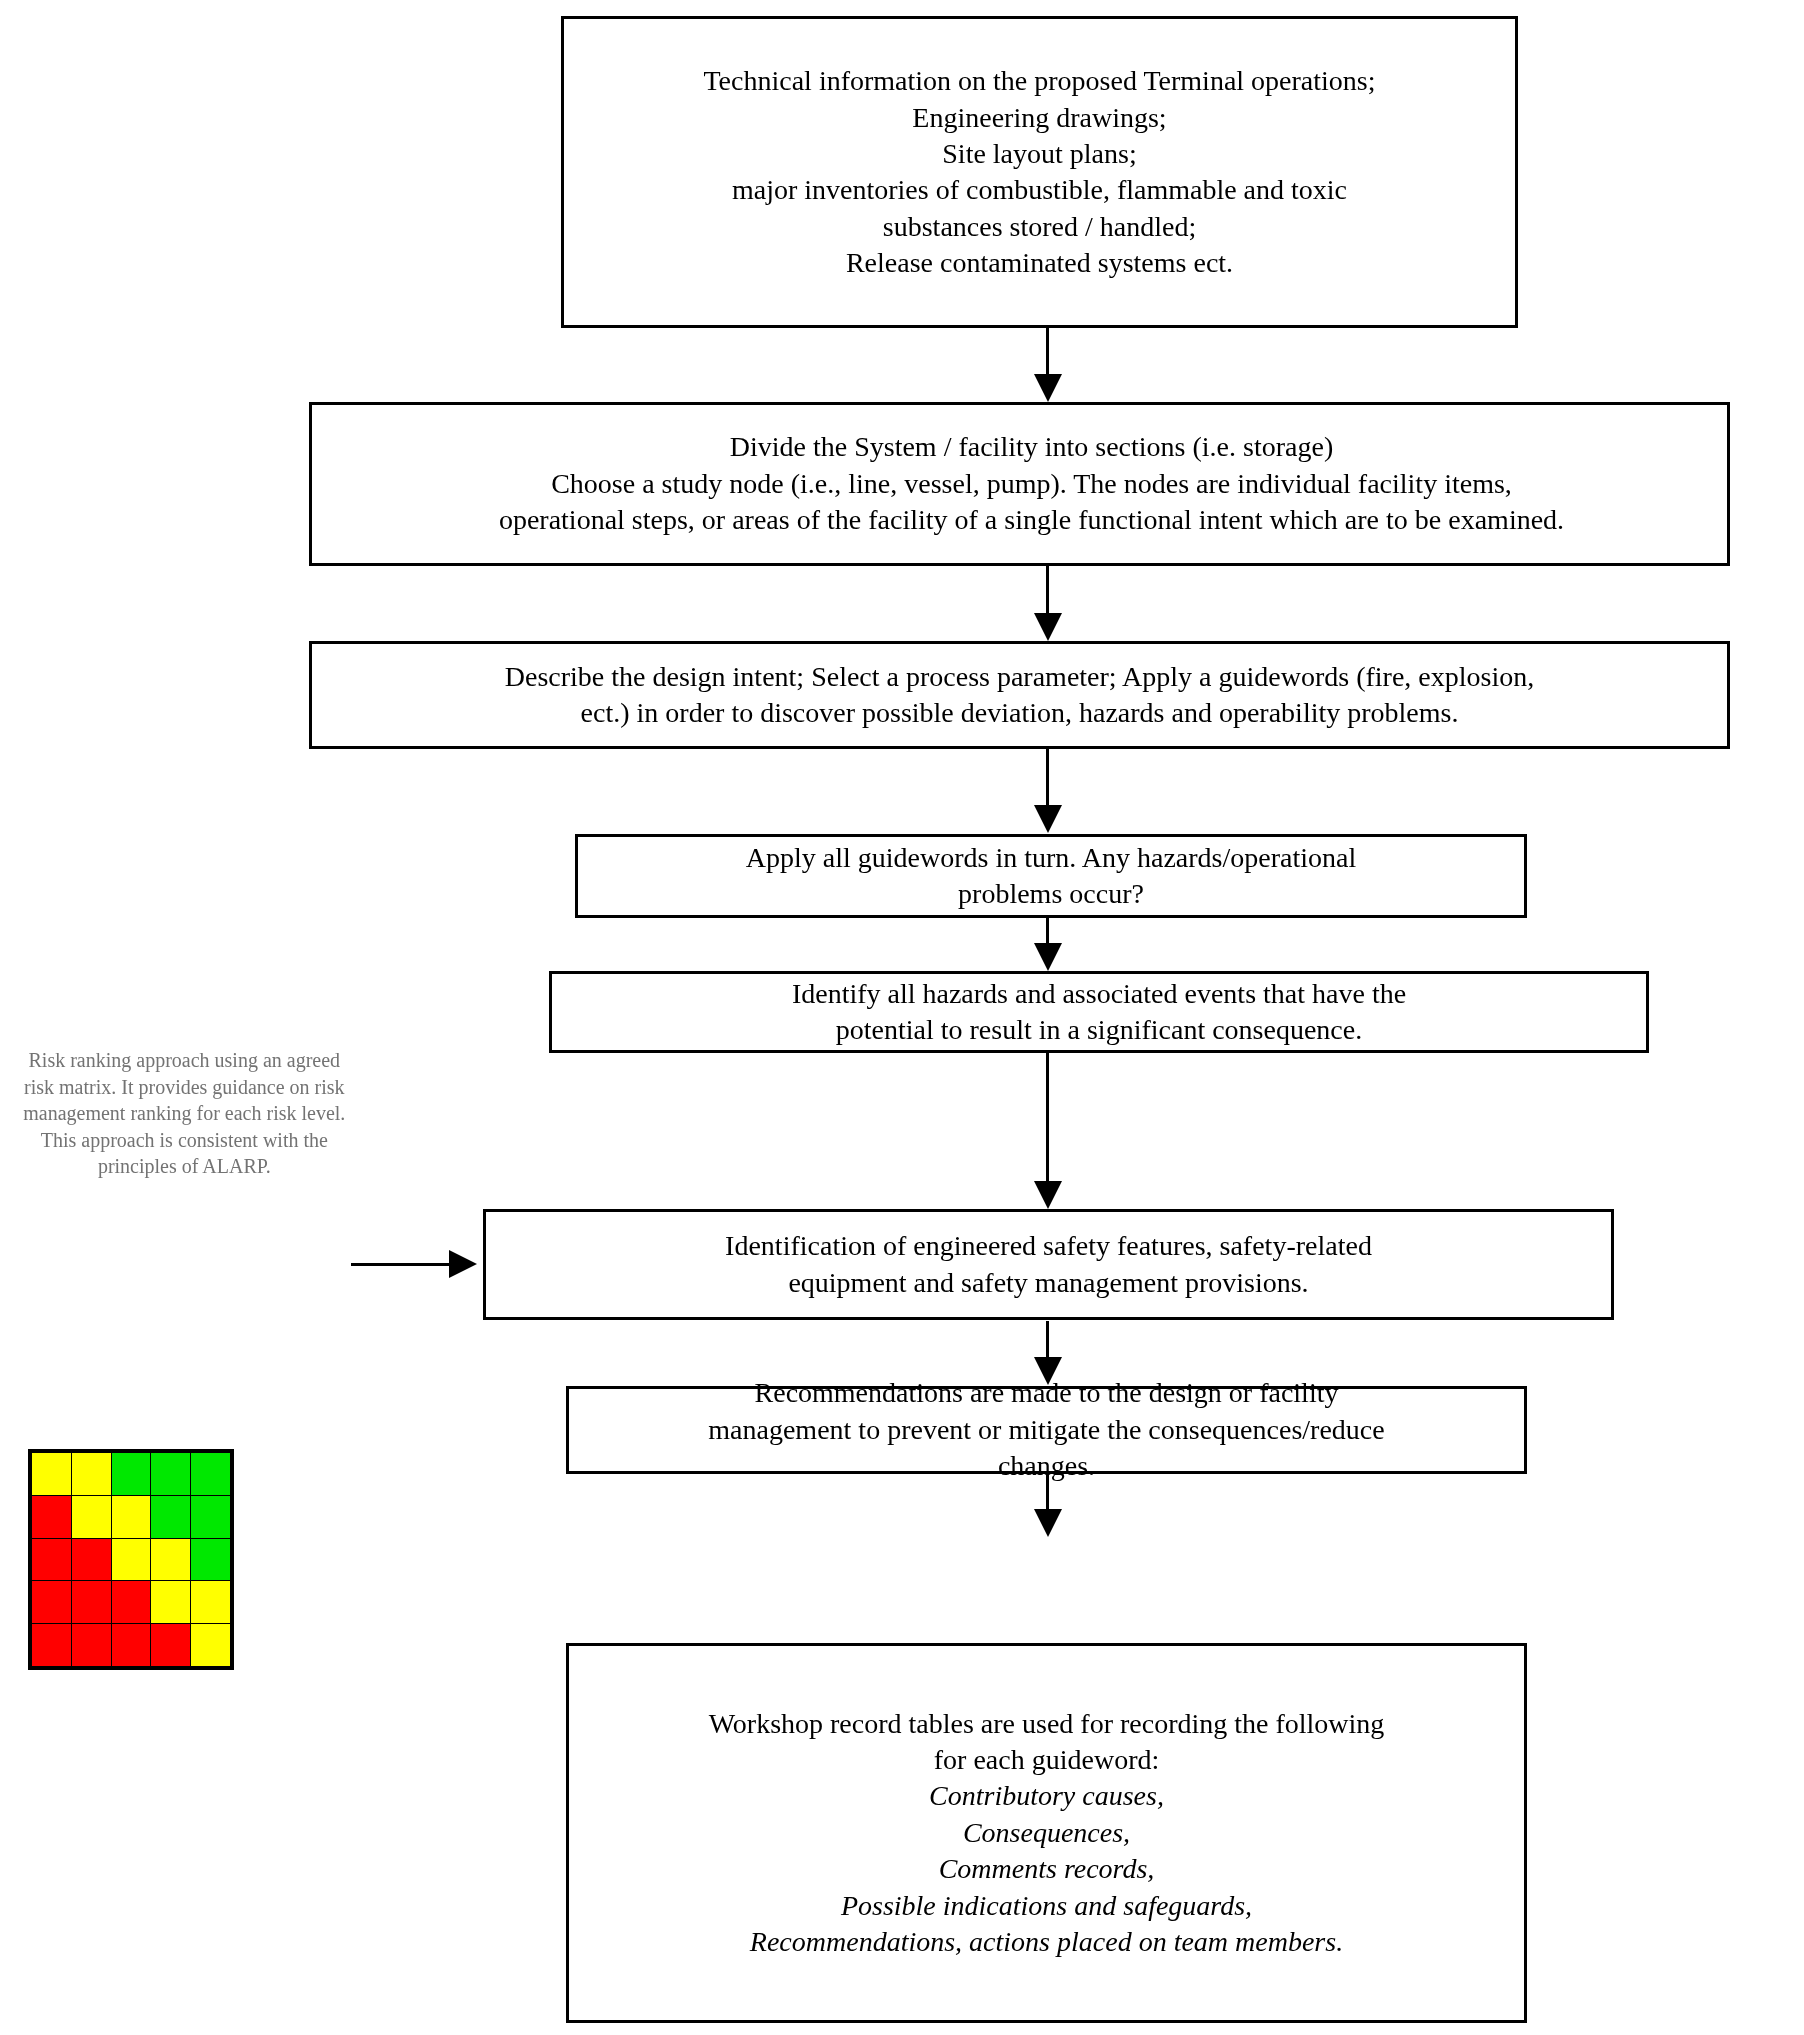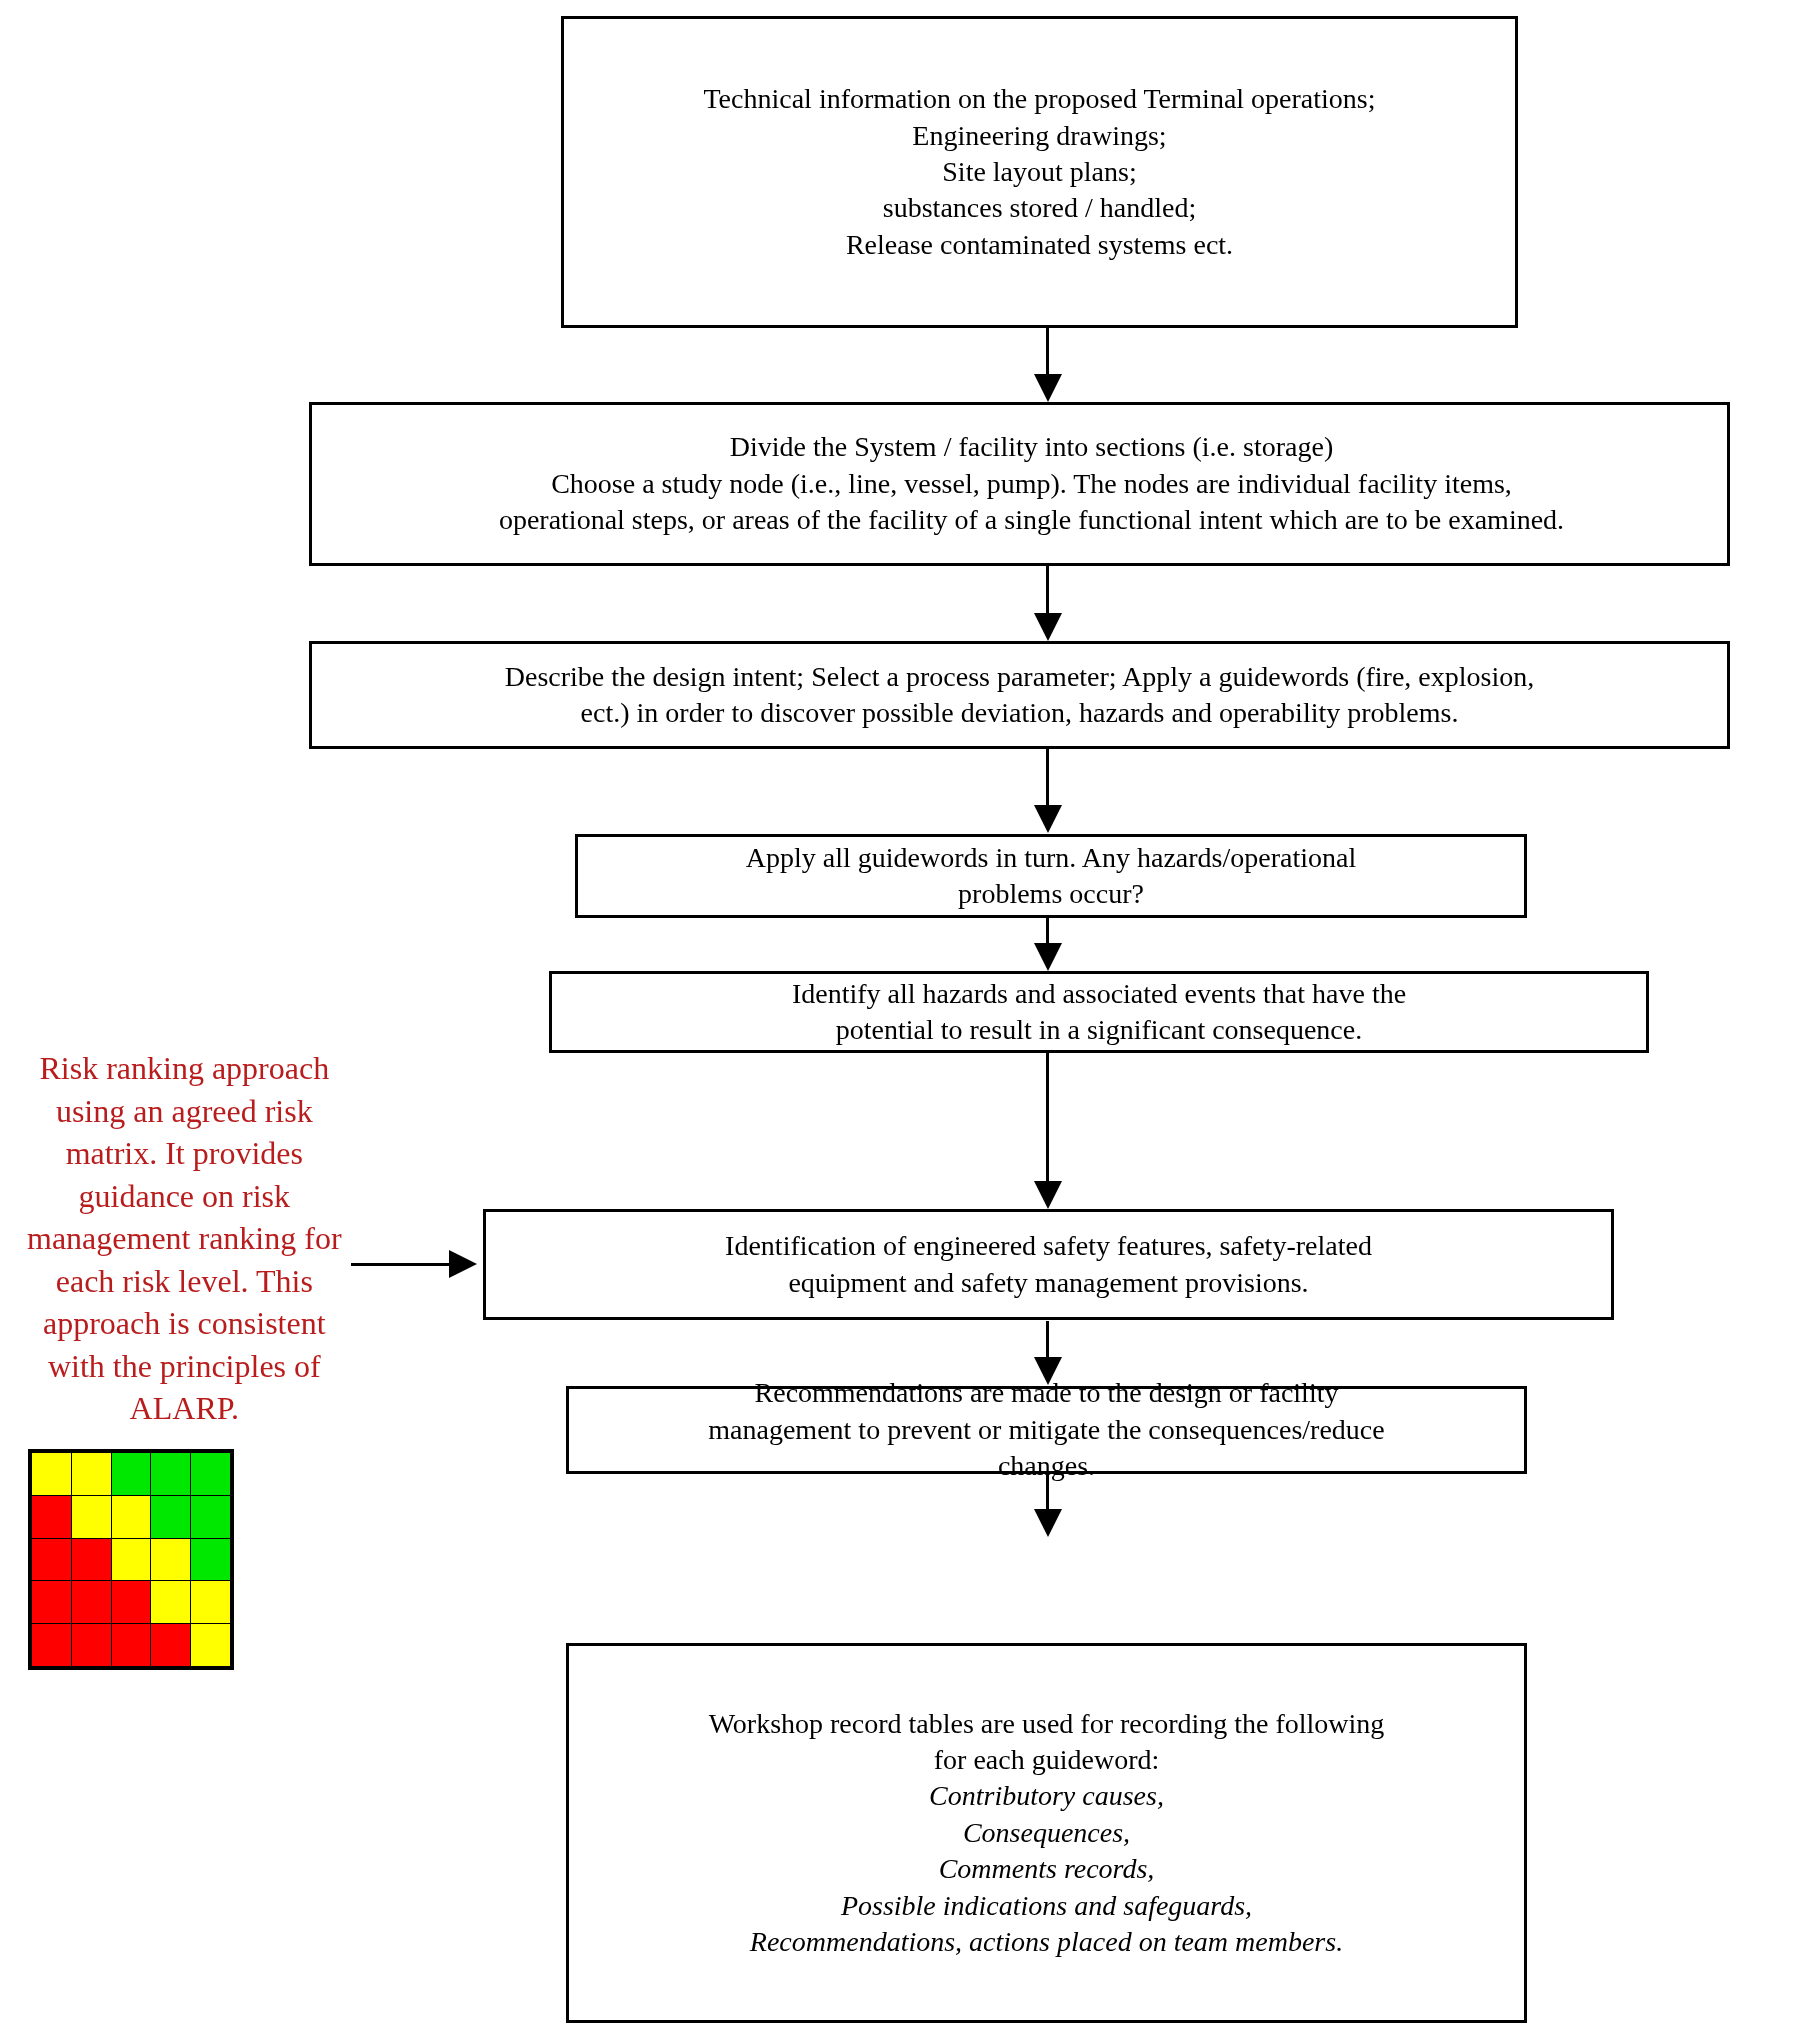--- a/index.html
+++ b/index.html
@@ -61,23 +61,23 @@
     border-left: 28px solid #000000;
   }
 
   
   #side-note {
     position: absolute;
     left: 16.3px;
     top: 1047px;
     width: 336px;
     text-align: center;
-    font-size: 32px;
+    font-size: 20px;
     line-height: 1.33;
-    color: #b91c1c;
+    color: #737373;
   }
 
   
   #risk-matrix {
     position: absolute;
     left: 28px;
     top: 1449px;
     width: 206px;
     height: 221px;
     box-sizing: border-box;
@@ -92,20 +92,21 @@
 </style>
 </head>
 <body>
 
 <div id="page">
 
   <div class="box" style="left:561px; top:16.3px; width:957px; height:312px;">
     <span class="line">Technical information on the proposed Terminal operations;</span>
     <span class="line">Engineering drawings;</span>
     <span class="line">Site layout plans;</span>
+    <span class="line">major inventories of combustible, flammable and toxic</span>
     <span class="line">substances stored / handled;</span>
     <span class="line">Release contaminated systems ect.</span>
   </div>
 
   <div class="vline" style="left:1046px; top:328px; height:49px;"></div>
   <div class="varrow" style="left:1034px; top:374px;"></div>
 
   <div class="box" style="left:309px; top:402px; width:1421px; height:164px;padding-left:24px;">
     <span class="line">Divide the System / facility into sections (i.e. storage)</span>
     <span class="line">Choose a study node (i.e., line, vessel, pump). The nodes are individual facility items,</span>

